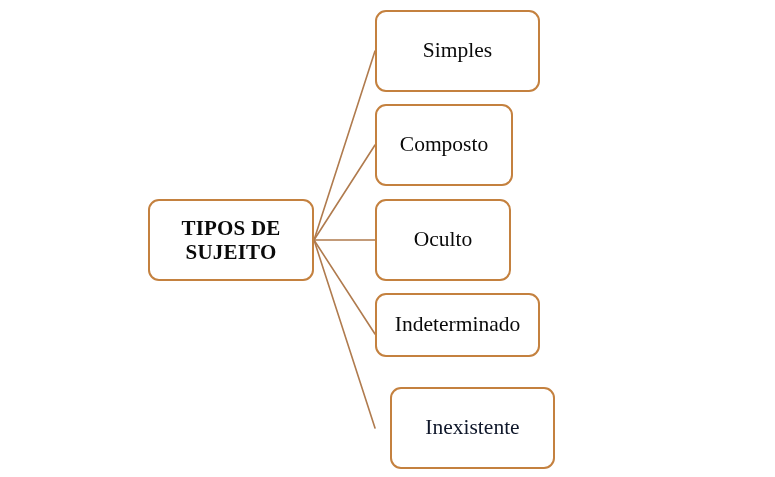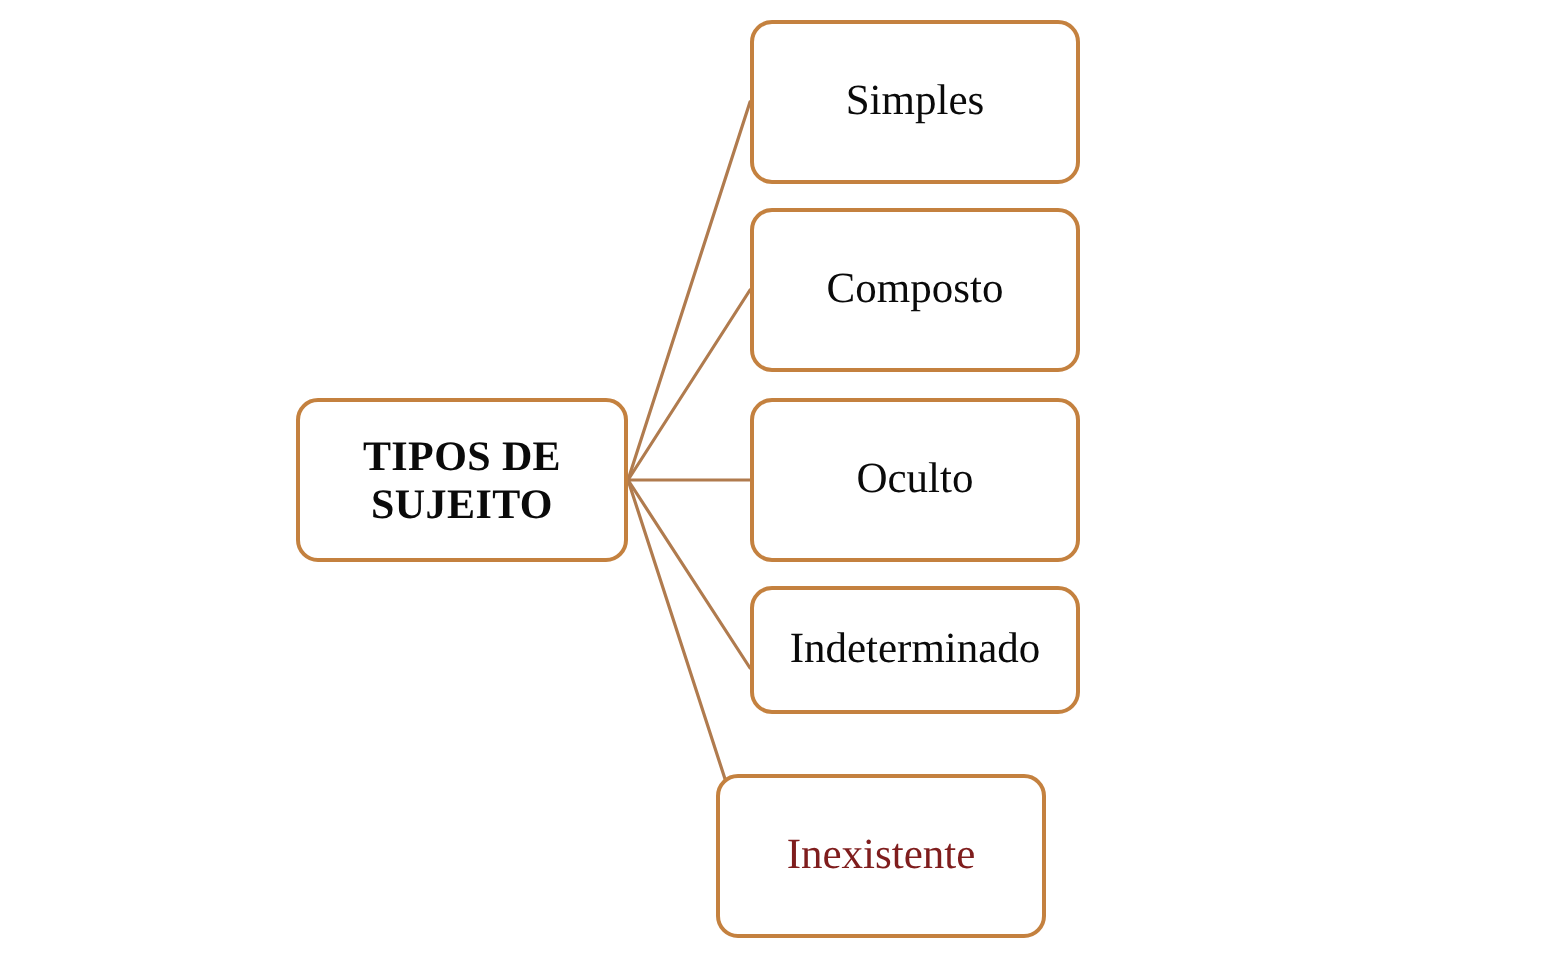--- a/index.html
+++ b/index.html
@@ -70,29 +70,29 @@
 
   <div class="node node-leaf" style="left: 375px; top: 10px; width: 165px; height: 82px; border-color: rgb(196, 129, 63); background: rgb(255, 255, 255); color: rgb(10, 10, 10);">
     <span class="node-label">Simples</span>
   </div>
 
   <div class="node node-root" style="left: 148px; top: 199px; width: 166px; height: 82px; border-color: rgb(196, 129, 63); background: rgb(255, 255, 255); color: rgb(10, 10, 10);">
     <span class="node-label">TIPOS DE
 SUJEITO</span>
   </div>
 
-  <div class="node node-leaf" style="left: 375px; top: 104px; width: 165px; height: 82px; border-color: rgb(196, 129, 63); background: rgb(255, 255, 255); color: rgb(10, 10, 10);">
+  <div class="node node-leaf" style="left: 375px; top: 104px; width: 138px; height: 82px; border-color: rgb(196, 129, 63); background: rgb(255, 255, 255); color: rgb(10, 10, 10);">
     <span class="node-label">Composto</span>
   </div>
 
-  <div class="node node-leaf" style="left: 375px; top: 199px; width: 165px; height: 82px; border-color: rgb(196, 129, 63); background: rgb(255, 255, 255); color: rgb(10, 10, 10);">
+  <div class="node node-leaf" style="left: 375px; top: 199px; width: 136px; height: 82px; border-color: rgb(196, 129, 63); background: rgb(255, 255, 255); color: rgb(10, 10, 10);">
     <span class="node-label">Oculto</span>
   </div>
 
   <div class="node node-leaf" style="left: 375px; top: 293px; width: 165px; height: 64px; border-color: rgb(196, 129, 63); background: rgb(255, 255, 255); color: rgb(10, 10, 10);">
     <span class="node-label">Indeterminado</span>
   </div>
 
-  <div class="node node-leaf" style="left: 358px; top: 387px; width: 165px; height: 82px; border-color: rgb(196, 129, 63); background: rgb(255, 255, 255); color: #7f1d1d; justify-content: center;">
+  <div class="node node-leaf" style="left: 390px; top: 387px; width: 165px; height: 82px; border-color: rgb(196, 129, 63); background: rgb(255, 255, 255); color: #0f172a; justify-content: center;">
     <span class="node-label">Inexistente</span>
   </div>
 
 </div>
 
 </body></html>

